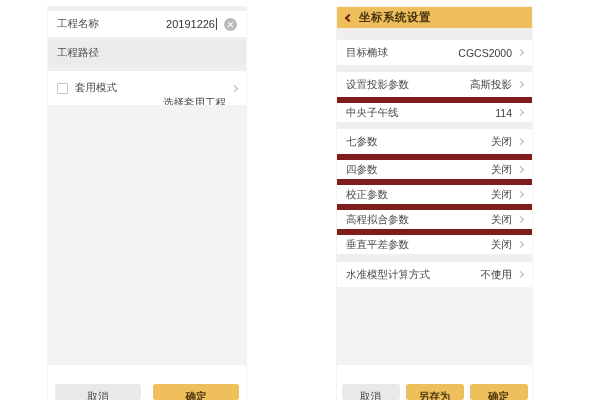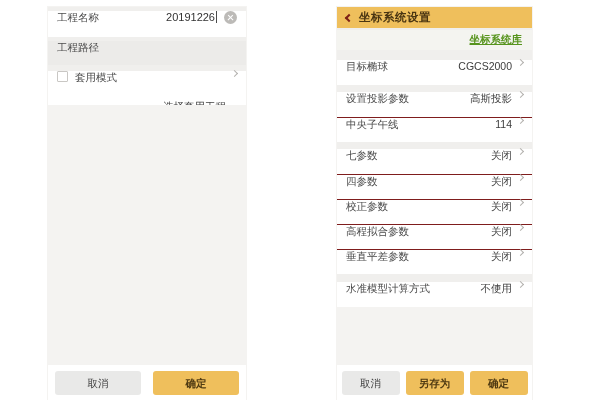--- a/index.html
+++ b/index.html
@@ -12,35 +12,35 @@
   #screen-left  { left:48px;  width:198px; }
   #screen-right { left:337px; width:195px; }
 
   
   .hdr { flex:0 0 21px; background:#efbf5c; display:flex; align-items:center; padding-left:9px; }
   .back-chev { width:6px; height:6px; border-top:2px solid #7d2016; border-left:2px solid #7d2016;
                transform:rotate(-45deg); margin-right:7px; flex:0 0 auto; }
   .hdr-title { font-size:11.5px; font-weight:bold; color:#4a3512; letter-spacing:.5px; }
 
   
-  .row { background:#fff; display:flex; padding:0 9px; font-size:10.5px; }
+  .row { background:#fff; display:flex; align-items:center; padding:0 9px; font-size:10.5px; }
   .lbl { color:#4b4b4b; }
   .val { margin-left:auto; color:#3c3c3c; }
   .chev { width:5px; height:5px; border-top:1.5px solid #b3b1ae; border-right:1.5px solid #b3b1ae;
           transform:rotate(45deg); margin-left:6px; flex:0 0 auto; }
   .gap2{height:2px;} .gap4{height:4px;} .gap5{height:5px;} .gap6{height:6px;} .gap7{height:7px;} .gap8{height:8px;}
-  .group .row + .row { border-top:1px solid #7f1d1d; }
+  .group .row + .row { border-top:6px solid #7f1d1d; }
 
   .filler { flex:1 1 auto; background:#f4f3f1; }
 
   
   .footer { flex:0 0 35px; background:#fff; display:flex; justify-content:center;
             align-items:flex-start; padding-top:6px; }
-  .btn { height:24px; line-height:24px; text-align:center; font-size:10.5px; border-radius:3px;
-         border:none; cursor:pointer; font-family:inherit; }
+  .btn { height:16px; line-height:24px; text-align:center; font-size:10.5px; border-radius:3px;
+         border:none; cursor:pointer; font-family:inherit;margin-top:13px; }
   .btn-gray  { background:#e9e9e8; color:#3f3f3f; }
   .btn-amber { background:#efbf5c; color:#4f3a12; font-weight:bold; }
   #screen-left  .footer { gap:12px; } #screen-left  .btn { width:86px; }
   #screen-right .footer { gap:6px;  } #screen-right .btn { width:58px; }
 
   
   .row-name { flex-basis:26px; height:26px; }
   .name-val { margin-left:auto; color:#323232; font-size:11px; }
   .cursor { display:inline-block; width:1px; height:12px; background:#4a4a4a;
             vertical-align:middle; margin-left:1px; }
@@ -98,23 +98,20 @@
     </div>
   </div>
 
   <div class="screen" id="screen-right">
     <div class="hdr">
       <span class="back-chev"></span>
       <span class="hdr-title">坐标系统设置</span>
     </div>
     <div class="gap2"></div>
 
-    <div class="link-row">
-      <span class="lib-link">坐标系统库</span>
-    </div>
     <div class="gap5"></div>
 
     <div class="gap5"></div>
 
     <div class="group">
       <div class="row">
         <span class="lbl">目标椭球</span>
         <span class="val">CGCS2000</span>
         <span class="chev"></span>
       </div>

